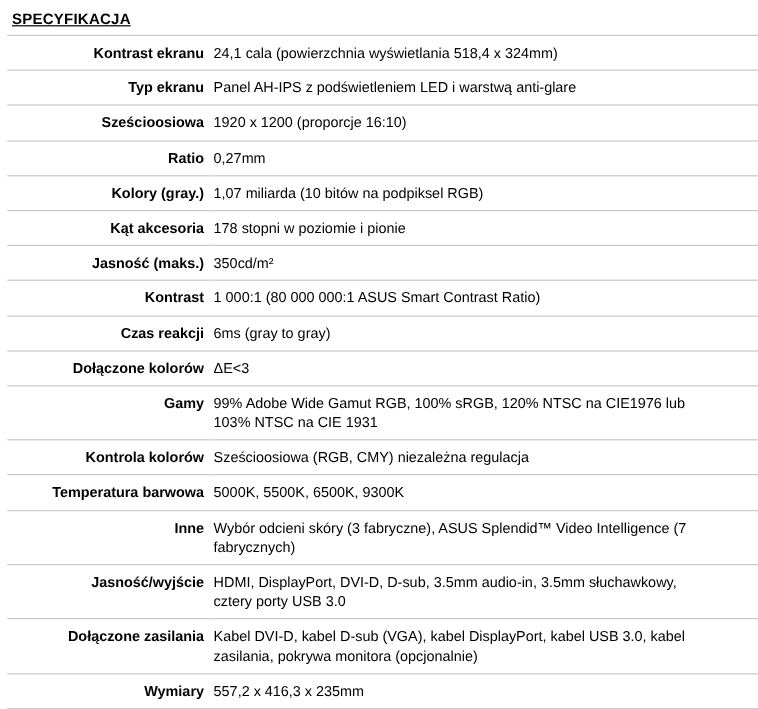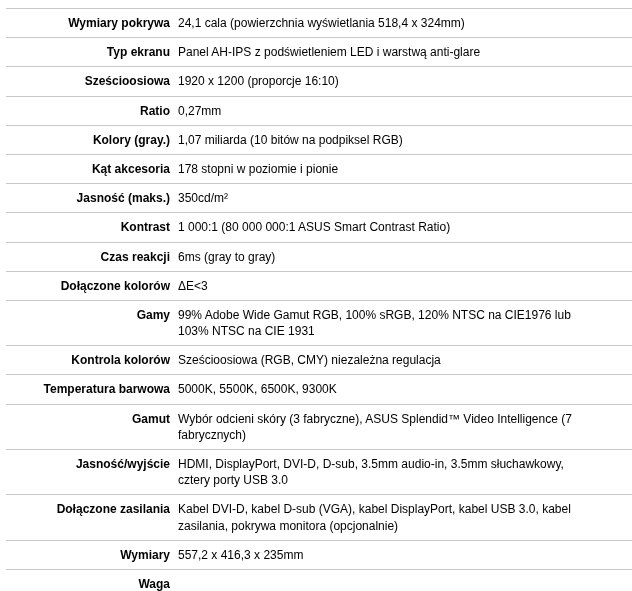--- a/index.html
+++ b/index.html
@@ -58,24 +58,25 @@
     font-weight: normal;
   }
   .spec-value .line {
     display: block;
   }
 </style>
 </head>
 <body>
 
 <div class="spec-wrapper">
+  <div class="spec-title">SPECYFIKACJA</div>
   <table class="spec-table">
     <tbody>
         <tr>
-          <td class="spec-label">Wymiary pokrywa</td>
+          <td class="spec-label">Kontrast ekranu</td>
           <td class="spec-value">
             <span class="line">24,1 cala (powierzchnia  wyświetlania 518,4  x  324mm)</span>
           </td>
         </tr>
         <tr>
           <td class="spec-label">Typ ekranu</td>
           <td class="spec-value">
             <span class="line">Panel AH-IPS z podświetleniem LED i warstwą  anti-glare</span>
           </td>
         </tr>
@@ -140,21 +141,21 @@
             <span class="line">Sześcioosiowa (RGB, CMY) niezależna regulacja</span>
           </td>
         </tr>
         <tr>
           <td class="spec-label">Temperatura  barwowa</td>
           <td class="spec-value">
             <span class="line">5000K, 5500K, 6500K, 9300K</span>
           </td>
         </tr>
         <tr>
-          <td class="spec-label">Gamut</td>
+          <td class="spec-label">Inne</td>
           <td class="spec-value">
             <span class="line">Wybór odcieni skóry (3 fabryczne), ASUS Splendid™ Video Intelligence (7</span>
             <span class="line">fabrycznych)</span>
           </td>
         </tr>
         <tr>
           <td class="spec-label">Jasność/wyjście</td>
           <td class="spec-value">
             <span class="line">HDMI, DisplayPort, DVI-D, D-sub, 3.5mm audio-in, 3.5mm słuchawkowy,</span>
             <span class="line">cztery porty USB 3.0</span>

